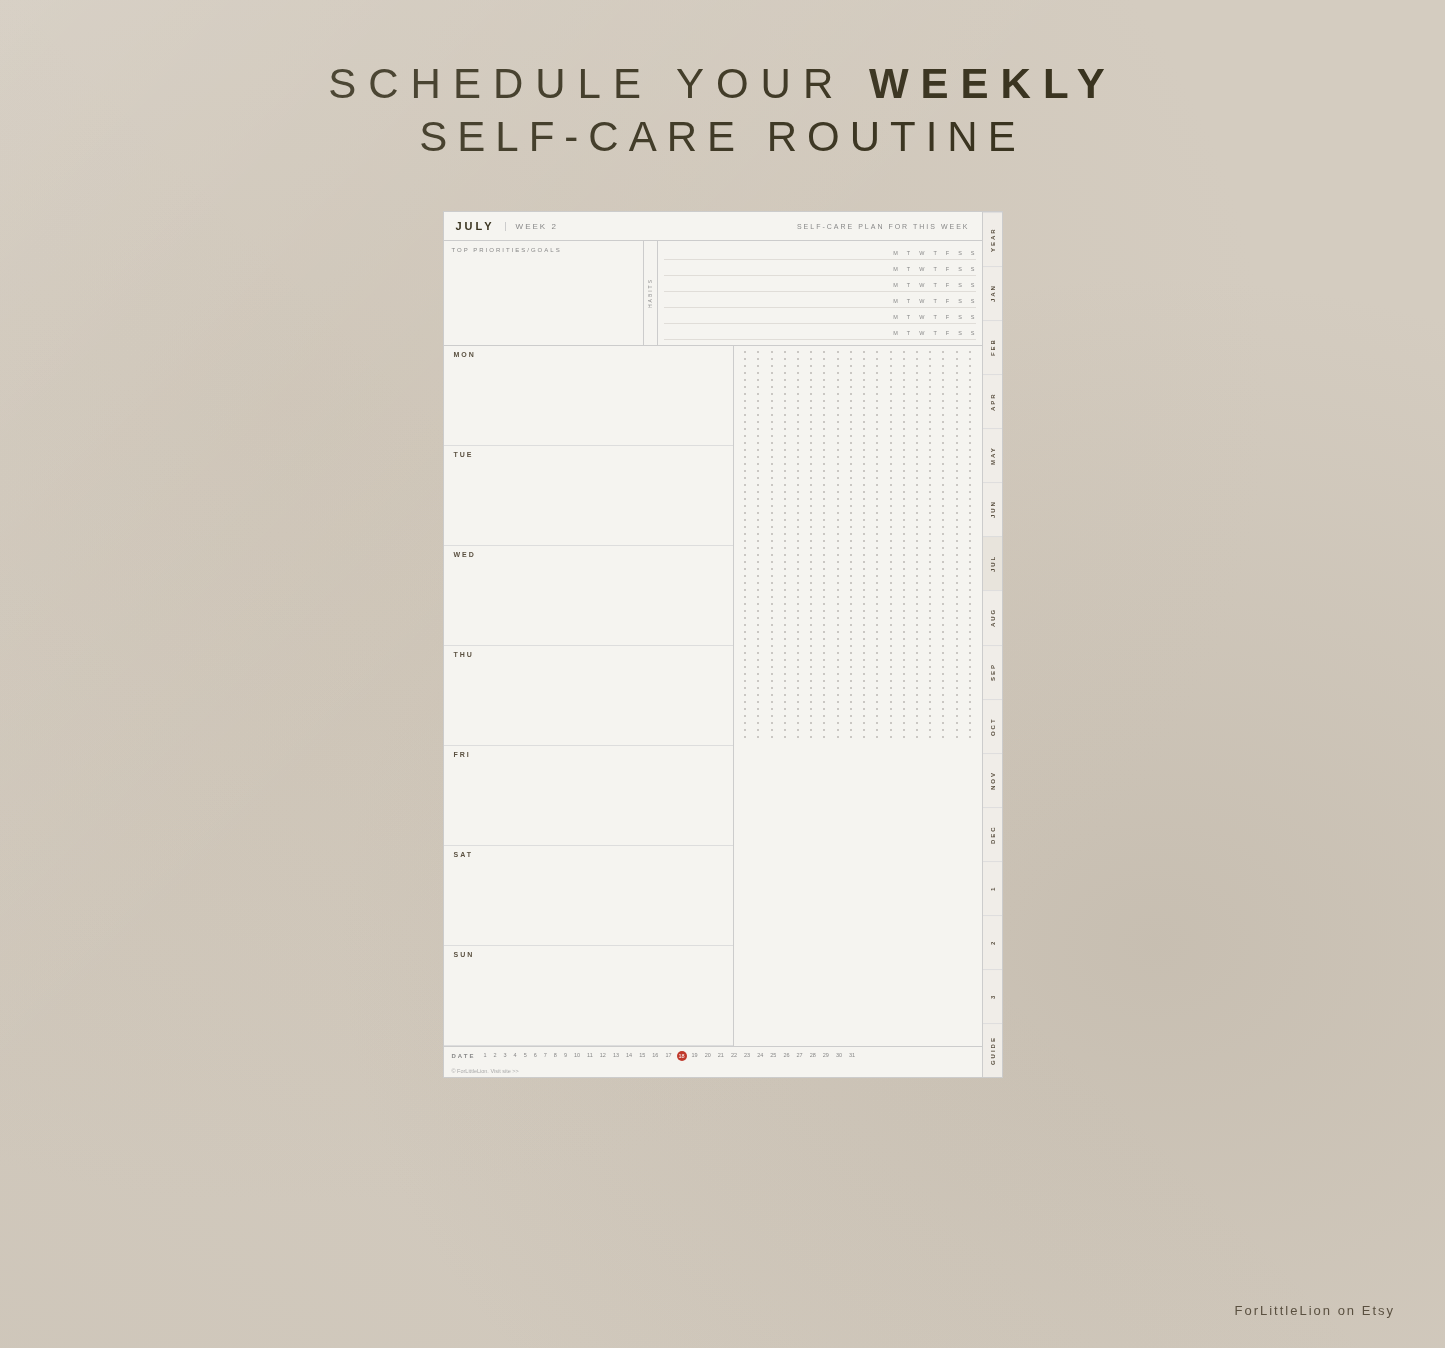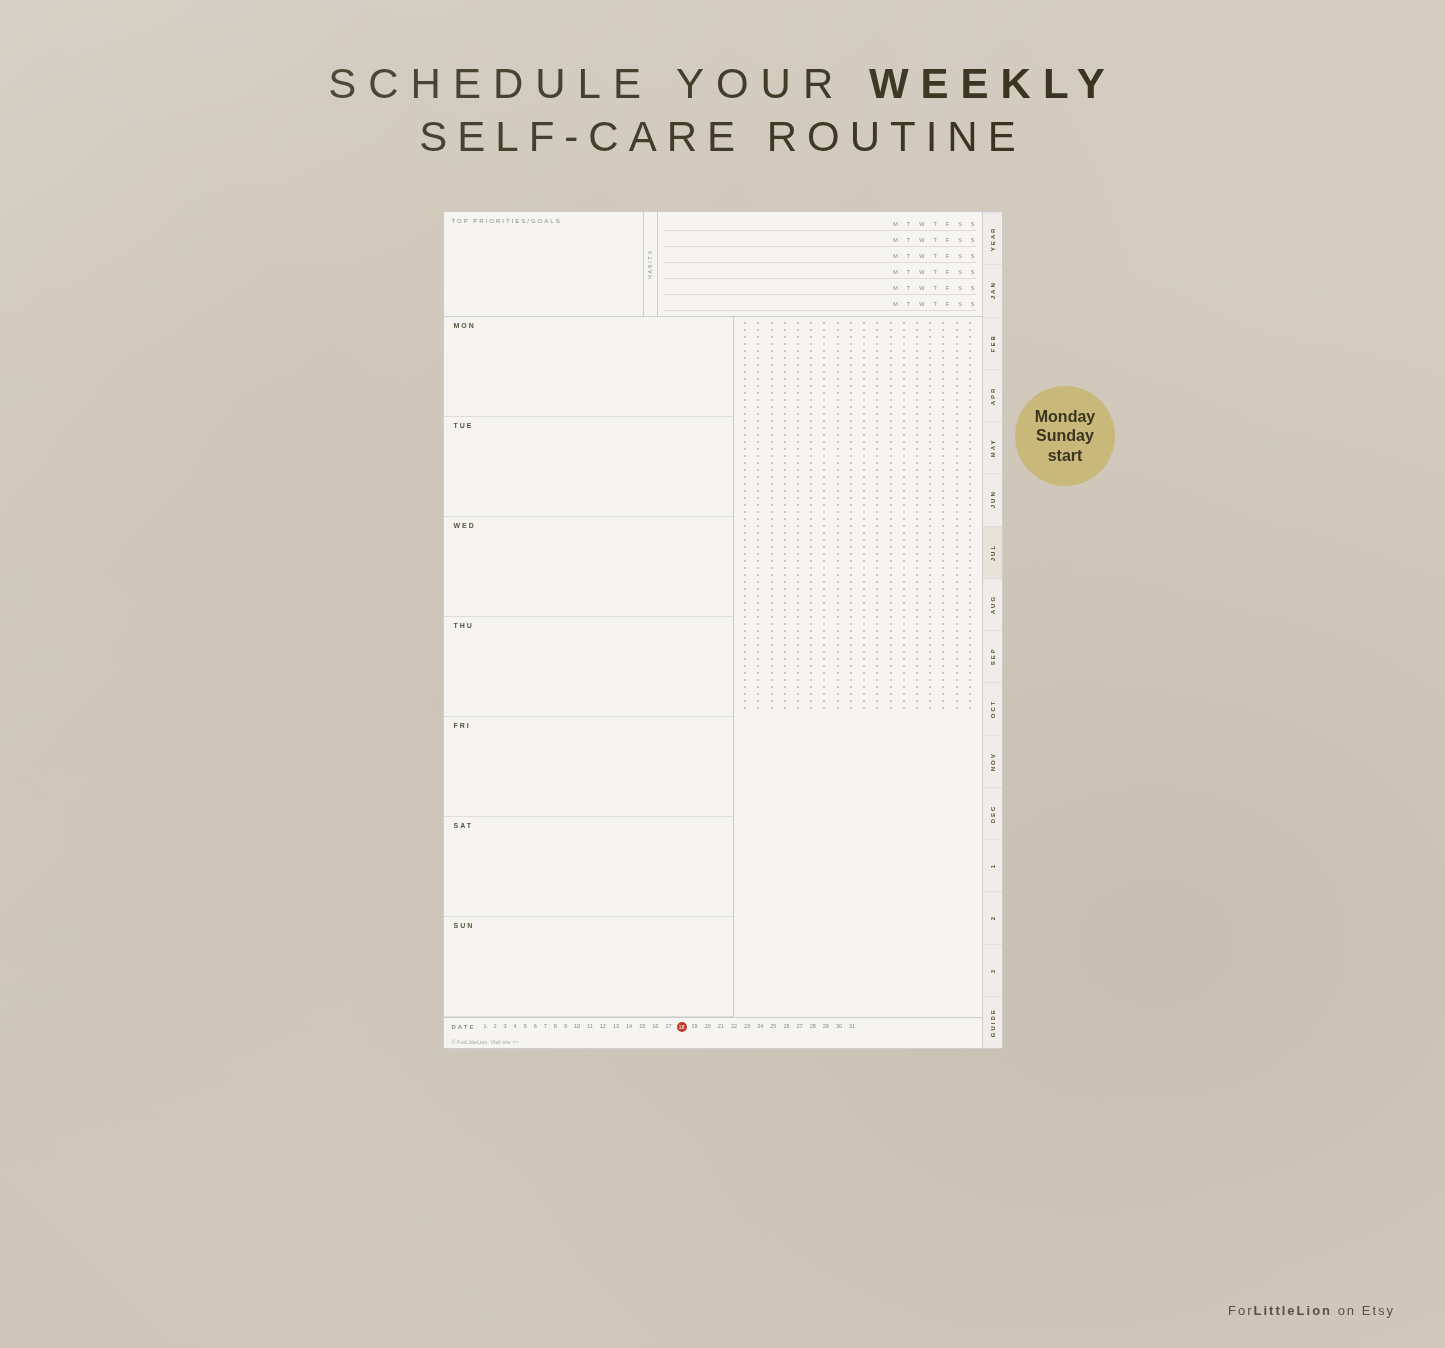--- a/index.html
+++ b/index.html
@@ -316,21 +316,21 @@
       position: absolute;
       bottom: 30px;
       right: 50px;
       font-size: 13px;
       color: #5a5040;
       letter-spacing: 2px;
       font-family: Arial, sans-serif;
     }
 
     .forlittlelion-credit strong {
-      font-weight: 700;
+      font-weight: 400;
       text-align: right;
     }
 
     
     .dots-panel {
       flex: 1;
       padding: 5px;
       position: relative;
     }
 
@@ -355,32 +355,30 @@
   <div class="header-line1">
     <span>SCHEDULE YOUR </span><strong>WEEKLY</strong>
   </div>
   <div class="header-line2">
     <span>SELF-CARE</span><span> ROUTINE</span>
   </div>
 </div>
 
 <div class="main-content">
 
-  <div class="badge-container">
-    <div class="monday-badge">
-      <span>Monday</span>
-      <span>Sunday</span>
-      <span>start</span>
-    </div>
-  </div>
 
   <div class="planner">
 
     <div class="planner-main">
 
+      <div class="planner-header">
+        <span class="planner-month">JULY</span>
+        <span class="planner-week">WEEK 2</span>
+        <span class="planner-self-care-label">SELF-CARE PLAN FOR THIS WEEK</span>
+      </div>
 
       <div class="top-section">
         <div class="priorities-box">
           <div class="priorities-label">TOP PRIORITIES/GOALS</div>
         </div>
         <div class="habits-section">
           <div class="habits-label-vertical">
             <span>HABITS</span>
           </div>
           <div class="habits-grid">

